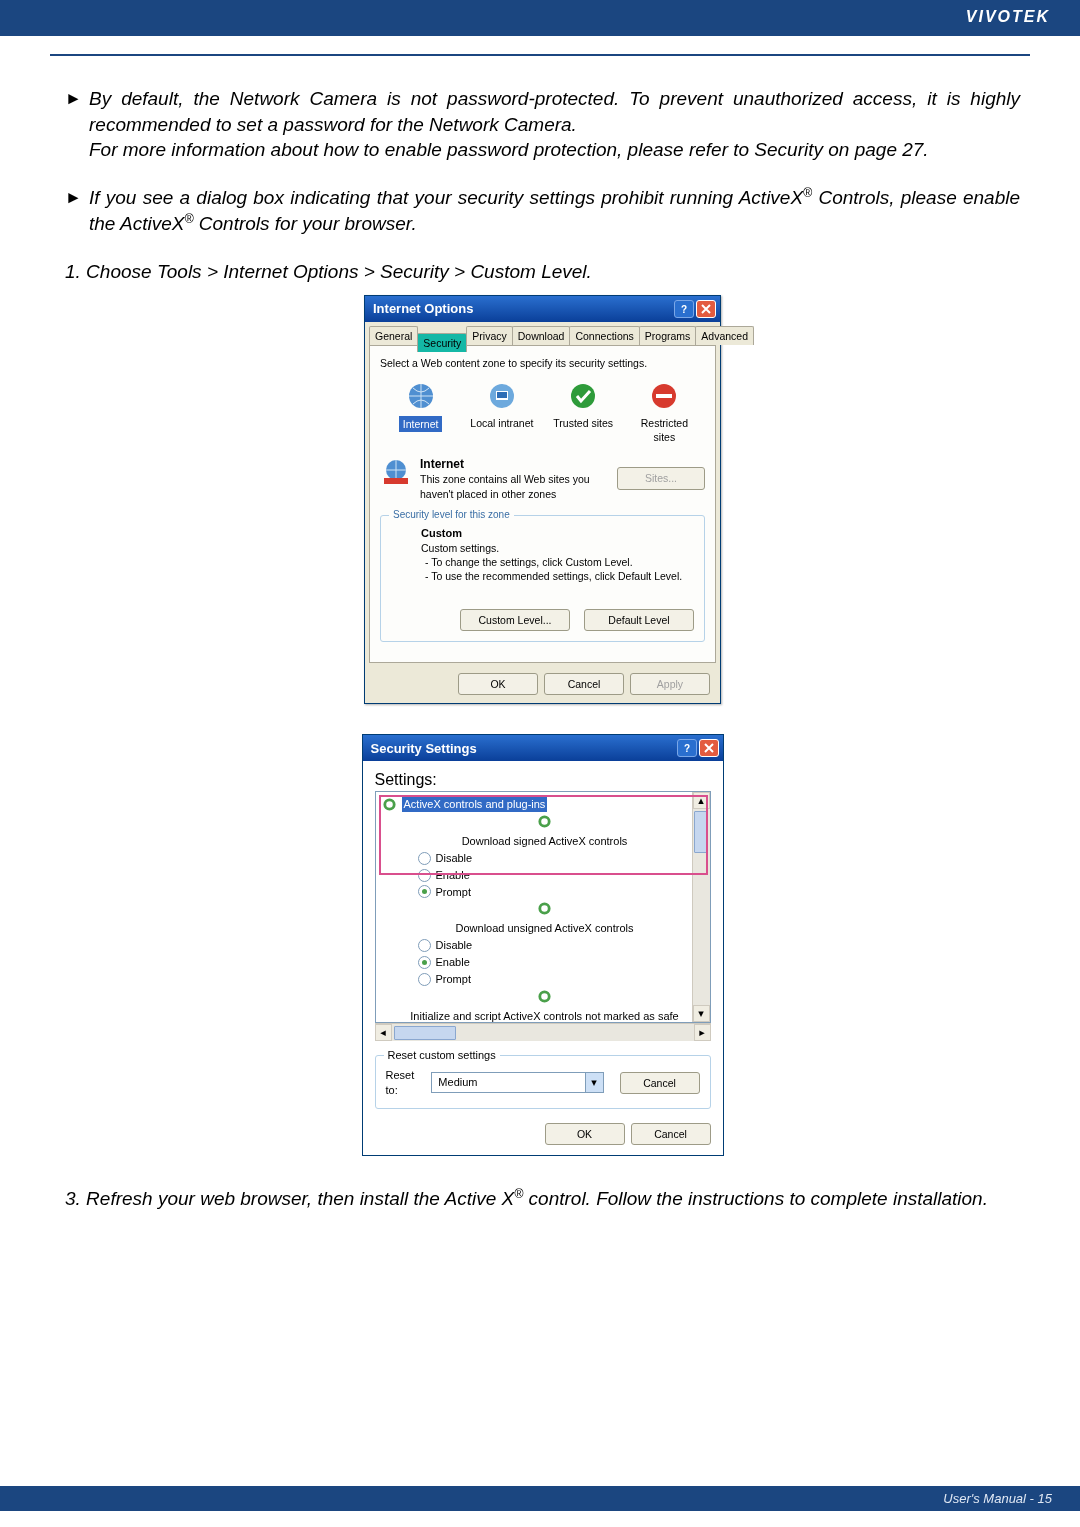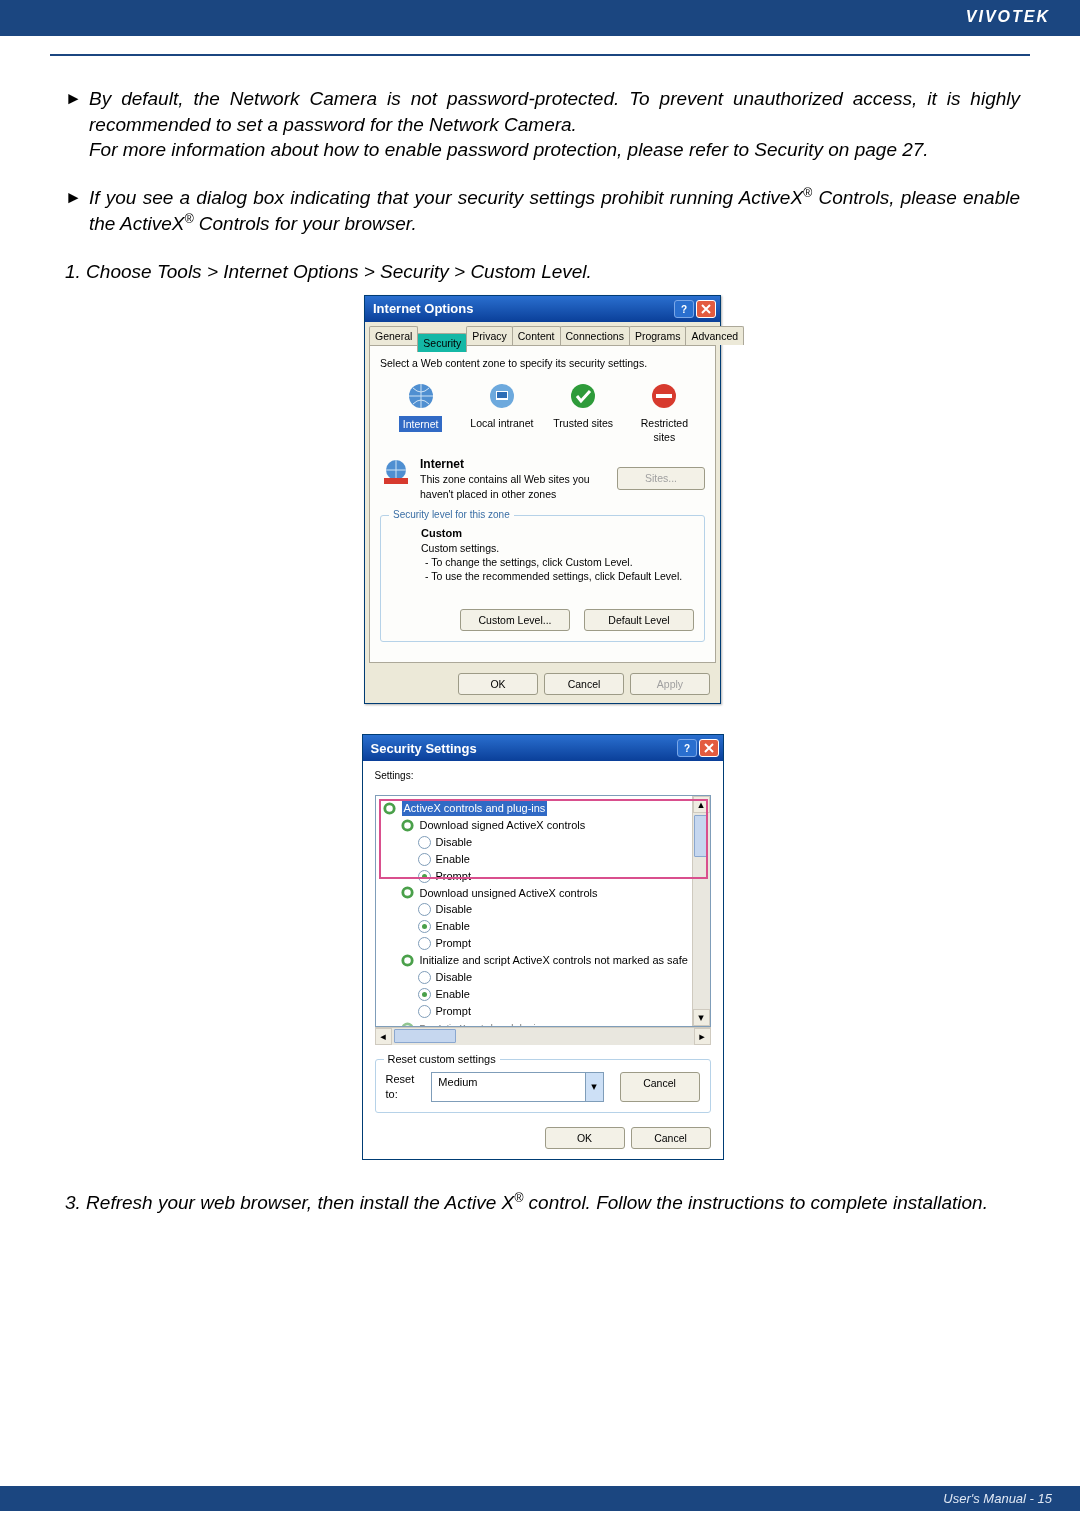--- a/index.html
+++ b/index.html
@@ -229,21 +229,21 @@
     position: relative;
     display: flex;
   }
   .treecontent {
     flex: 1;
     overflow: hidden;
     padding: 4px 2px 4px 6px;
   }
   .treerow { display: flex; align-items: center; gap: 5px; font-size: 11px; padding: 1px 0; }
   .treerow.highlight span.lbl { background: #316ac5; color: #fff; padding: 0 2px; }
-  .indent1 { padding-left: 18px; }
+  .indent1 { padding-left: 18px; flex-direction: column; }
   .indent2 { padding-left: 36px; }
   .radio {
     width: 11px; height: 11px; border-radius: 50%;
     border: 1px solid #7f9db9;
     display: inline-flex; align-items: center; justify-content: center;
     background: #fff;
   }
   .radio.sel::after {
     content: ""; width: 5px; height: 5px; background: #4aa04a; border-radius: 50%;
   }
@@ -309,20 +309,21 @@
   }
   .reset-fs .legend {
     position: absolute;
     top: -8px; left: 8px;
     background: #fff;
     padding: 0 4px;
     font-size: 11px;
   }
   .reset-row {
     display: flex;
+    align-items: center;
     gap: 8px;
   }
   .win-select {
     border: 1px solid #7f9db9;
     background: #fff;
     padding: 2px 18px 2px 6px;
     position: relative;
     width: 170px;
     font-size: 11px;
     display: inline-block;
@@ -334,22 +335,22 @@
     border-left: 1px solid #7f9db9;
     display:flex; align-items:center; justify-content:center;
   }
   .sec-footer {
     display: flex;
     justify-content: flex-end;
     gap: 6px;
     padding-top: 14px;
   }
   .settings-label {
-    font-size: 10px;
-    margin-bottom: 12px;
+    font-size: 16px;
+    margin-bottom: 0;
   }
 
   .footer {
     position: absolute;
     left: 0; right: 0; bottom: 16px;
     background: #1b4680;
     color: #e0e8f4;
     font-style: italic;
     text-align: right;
     font-size: 13px;
@@ -398,21 +399,21 @@
                   <path d="M1 1 L9 9 M9 1 L1 9" stroke="#fff" stroke-width="2"></path>
                 </svg>
             </div>
           </div>
         </div>
 
         <div class="tabs">
           <div class="tab">General</div>
           <div class="tab active">Security</div>
           <div class="tab">Privacy</div>
-          <div class="tab">Content</div>
+          <div class="tab">Download</div>
           <div class="tab">Connections</div>
           <div class="tab">Programs</div>
           <div class="tab">Advanced</div>
         </div>
 
         <div class="dialog-body">
           <div style="font-size:10.5px;">Select a Web content zone to specify its security settings.</div>
 
           <div class="zones">
             <div class="zone selected">

